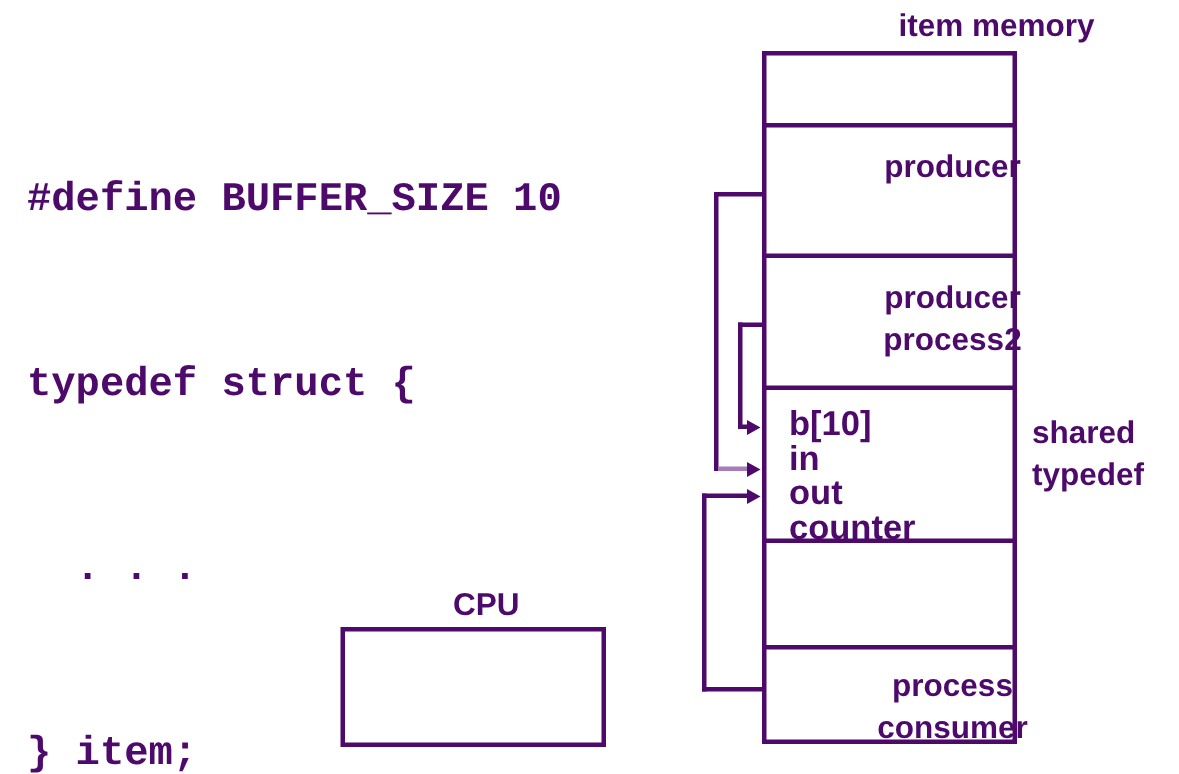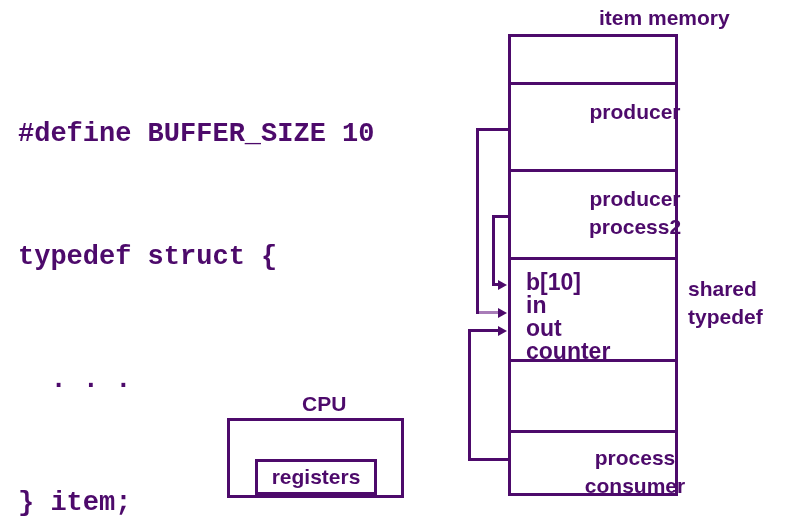--- a/index.html
+++ b/index.html
@@ -133,17 +133,14 @@
   <div class="h-line" style="left:492px; top:283px; width:8px;"></div>
   <div class="arrowhead" style="left:498px; top:280px;"></div>
 
   <div class="h-line" style="left:468px; top:458px; width:40px;"></div>
   <div class="v-line" style="left:468px; top:329px; height:132px;"></div>
   <div class="h-line" style="left:468px; top:329px; width:31px;"></div>
   <div class="arrowhead" style="left:498px; top:326px;"></div>
 
   <div class="lbl" style="left:302px; top:390px;">CPU</div>
   <div class="box" style="left:227px; top:418px; width:177px; height:80px;"></div>
-  <div class="box" style="left:255px; top:459px; width:122px; height:36px; text-align:center;">
-    <div class="lbl" style="position:static; line-height:30px;">registers</div>
-  </div>
 
 </div>
 
 </body></html>

